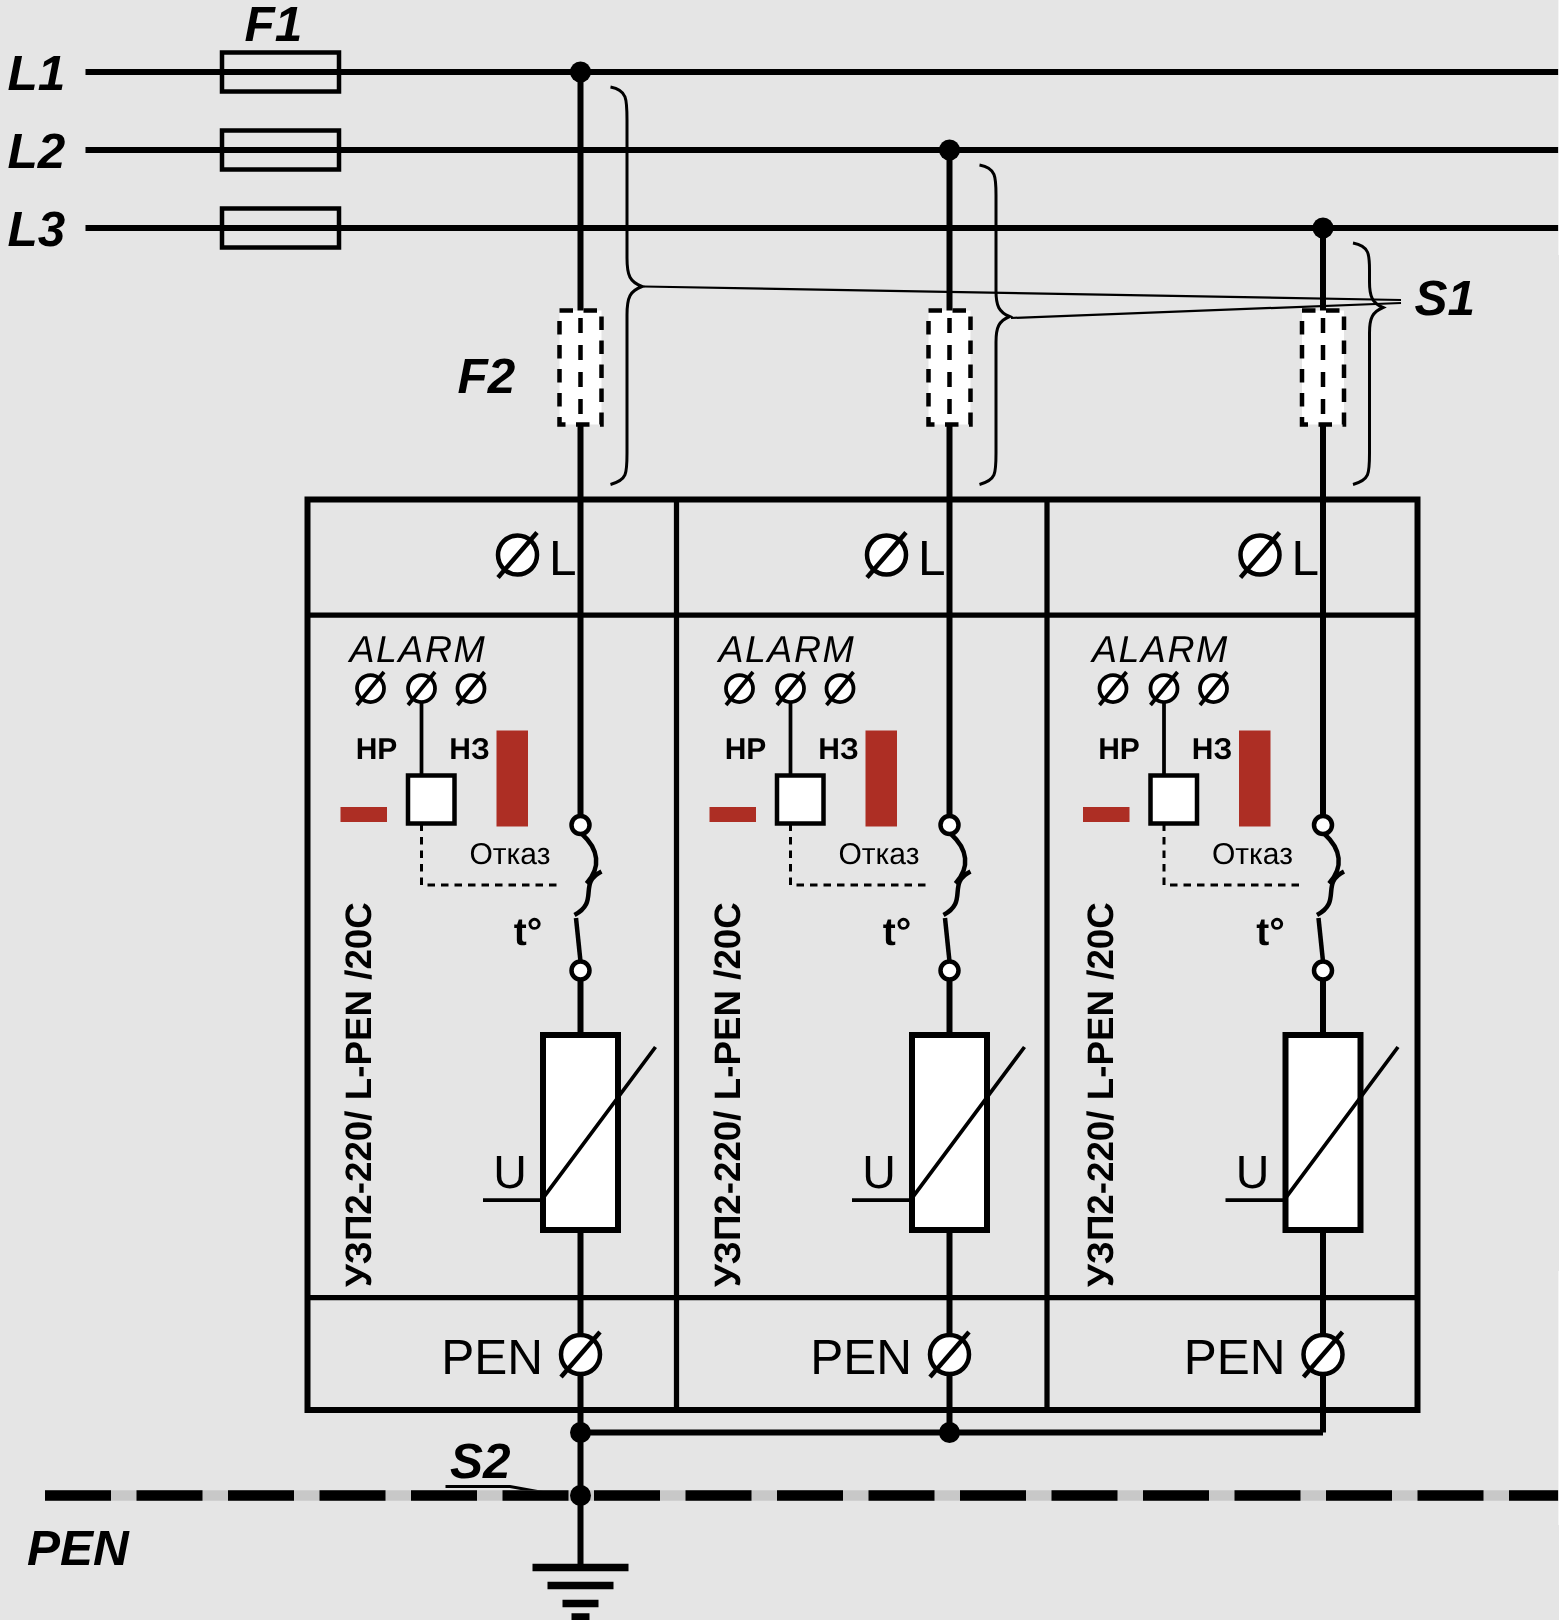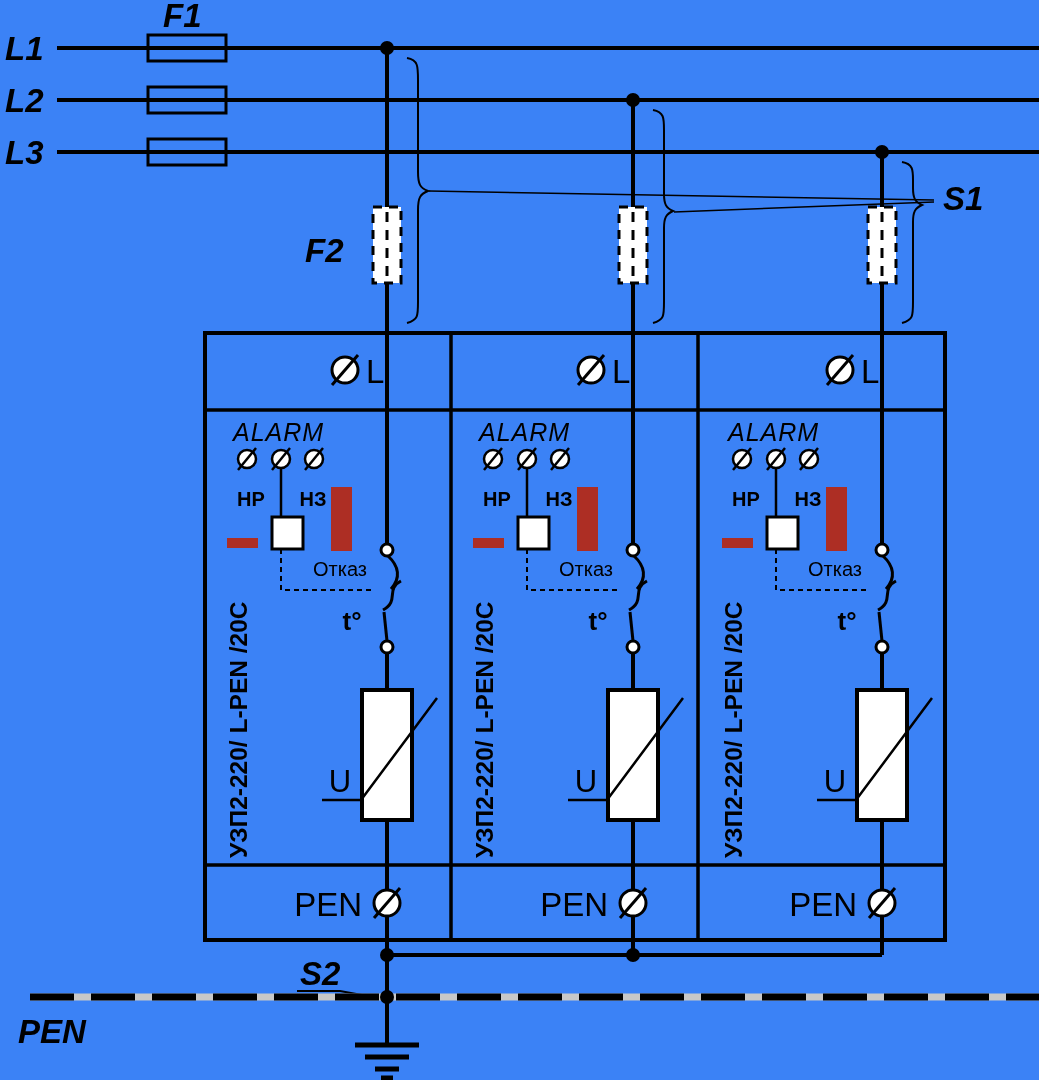--- a/index.html
+++ b/index.html
@@ -1,16 +1,16 @@
 <!DOCTYPE html>
 <html><head>
 <meta charset="utf-8">
 <style>
   html,body{margin:0;padding:0;background:#ffffff;}
-  .diagram-wrap{width:1039px;height:1080px;background:#3b82f6;overflow:hidden;}
+  .diagram-wrap{width:1039px;height:1080px;background:#e5e5e5;overflow:hidden;}
   svg{display:block;}
   text{font-family:"Liberation Sans","DejaVu Sans",sans-serif;fill:#000;}
   .lbl-italic{font-style:italic;font-weight:bold;font-size:33px;}
   .lbl-alarm{font-style:italic;font-size:25px;letter-spacing:1px;}
   .lbl-small-bold{font-weight:bold;font-size:20px;}
   .lbl-plain20{font-size:20px;}
   .lbl-terminal{font-size:33px;}
   .lbl-temp{font-weight:bold;font-size:26px;}
   .lbl-model{font-weight:bold;font-size:24.5px;}
   .lbl-u{font-size:31px;}

